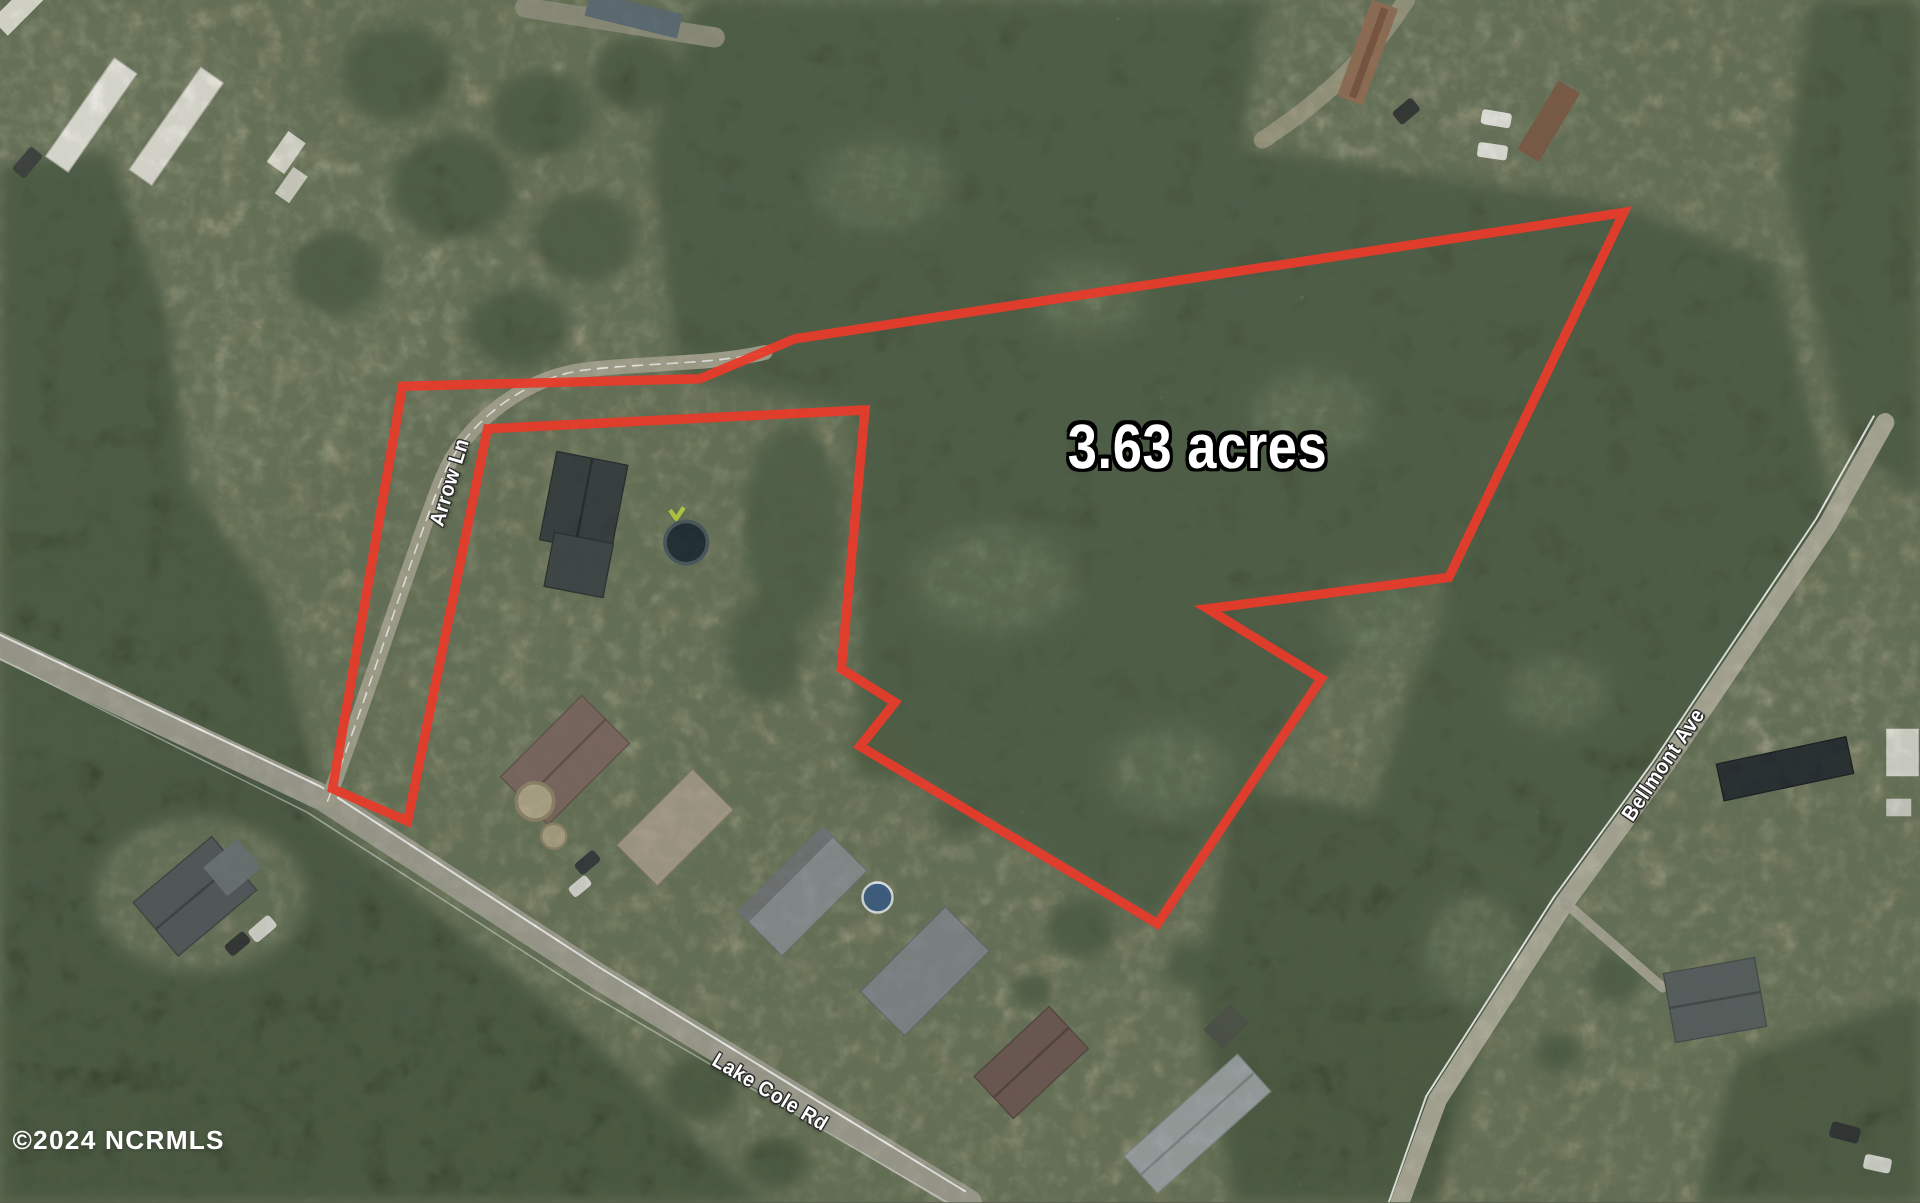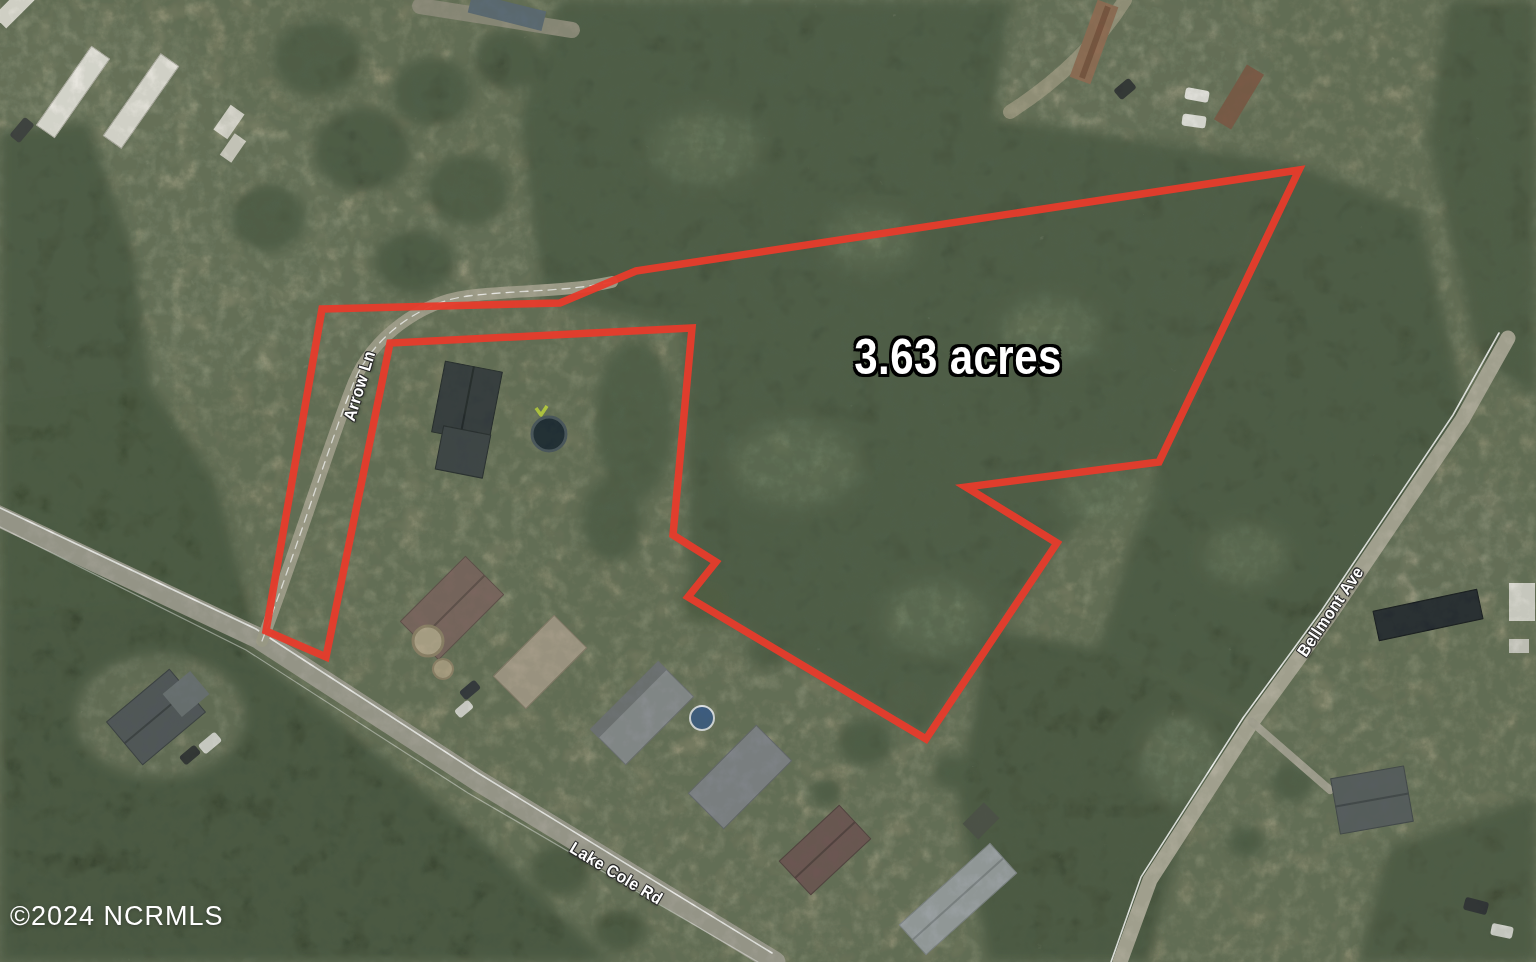--- a/index.html
+++ b/index.html
@@ -15,21 +15,21 @@
     letter-spacing:.5px;
   }
   .area-label{
     font-size:50px;line-height:1;
     transform:translate(-50%,-50%) scaleX(.84);
     text-shadow:-3px -3px 0 #000,3px -3px 0 #000,-3px 3px 0 #000,3px 3px 0 #000,
                 -3px 0 0 #000,3px 0 0 #000,0 -3px 0 #000,0 3px 0 #000,0 0 4px #000;
   }
   .road-label{font-size:17px;}
   .watermark{
-    position:absolute;color:#fff;font-weight:normal;font-size:27px;letter-spacing:1px;
+    position:absolute;color:#fff;font-weight:bold;font-size:21px;letter-spacing:1px;
     text-shadow:0 1px 3px rgba(40,40,40,.5);white-space:nowrap;
   }
 </style>
 </head>
 <body>
 
 <div class="stage">
 
 <svg width="1536" height="962" viewBox="0 0 1536 962" aria-hidden="true">
   <defs>

